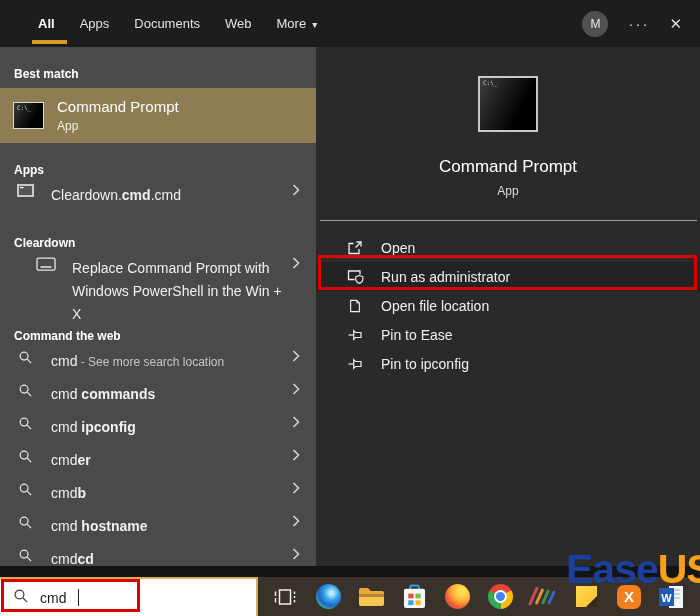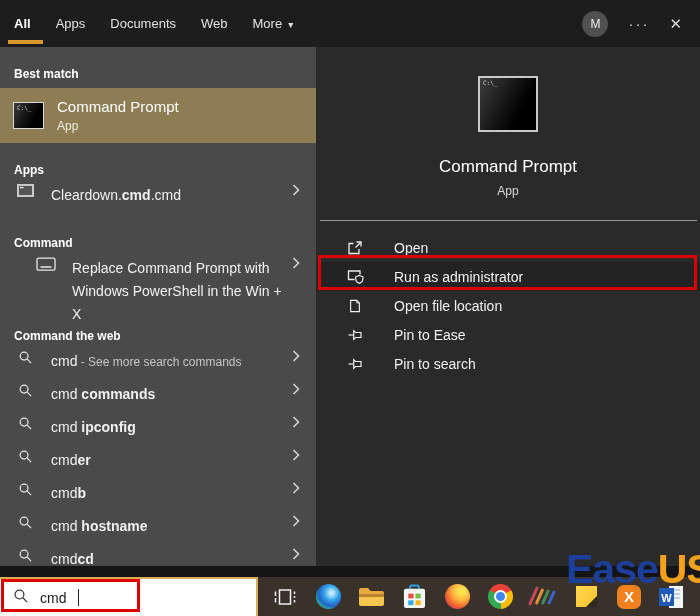--- a/index.html
+++ b/index.html
@@ -5,21 +5,21 @@
   html,body { margin:0; padding:0; background:#000; }
   .screen {
     position:relative; width:700px; height:616px; overflow:hidden;
     background:#1e1e1e; font-family:"Liberation Sans", sans-serif;
     -webkit-font-smoothing:antialiased;
   }
   
   .topbar { height:47px; background:#1d1d1d; display:flex; align-items:center; }
   .tabs { display:flex; align-items:center; gap:25px; padding-left:14px; }
   .tab { font-size:13px; color:#e3e3e3; position:relative; white-space:nowrap; }
-  .tab.active { font-weight:700; color:#fff; }
+  .tab.active { font-weight:700; color:#fff;margin-left:24px; }
   .tab.active::after { content:""; position:absolute; left:-6px; right:-12px; bottom:-13px; height:4px; background:var(--accent,#d79a29); }
   .tab .caret-down { font-size:10px; margin-left:6px; }
   .topbar-right { margin-left:auto; display:flex; align-items:center; gap:20px; padding-right:18px; }
   .avatar { width:26px; height:26px; border-radius:50%; background:#505050; color:#ececec; font-size:12px; display:flex; align-items:center; justify-content:center; }
   .dots { color:#dcdcdc; font-size:15px; letter-spacing:2px; }
   .closex { color:#dcdcdc; font-size:15px; }
   
   .main { display:flex; height:519px; }
   .left-panel { width:316px; background:var(--lp,#4a4a4a); overflow:hidden; }
   .section-header { padding:21px 14px 7px; font-size:12px; font-weight:700; color:#fff; line-height:13px; }
@@ -36,21 +36,21 @@
   .row-text .b { font-weight:700; }
   .row-text .dim { font-size:12px; color:#c6c6c6; }
   .row-chev { margin-left:auto; display:flex; }
   
   .right-panel { width:384px; background:var(--rp,#2a2a2a); display:flex; flex-direction:column; align-items:center; }
   .big-cmd { margin-top:29px; width:56px; height:52px; border:2px solid #c9c9c9; background:linear-gradient(118deg,#3f3f3f 0%,#161616 45%,#000 70%); position:relative; box-sizing:content-box; }
   .rp-title { margin-top:25px; font-size:17px; color:#fff; }
   .rp-sub { margin-top:7px; font-size:12px; color:#d9d9d9; }
   .rp-divider { margin-top:22px; width:377px; height:1px; background:#989898; }
   .actions { margin-top:12px; width:100%; }
-  .action-row { height:29px; display:flex; align-items:center; padding-left:30px; gap:30px; font-size:14px; color:#f0f0f0; }
+  .action-row { height:29px; display:flex; align-items:center; padding-left:30px; gap:17px; font-size:14px; color:#f0f0f0; }
   .action-row.hl { background:#232323; }
   .action-icon { width:18px; display:flex; justify-content:center; }
   
   .bottom-strip { height:11px; background:#141414; }
   .taskbar { height:39px; background:var(--tb,#38322b); display:flex; align-items:center; }
   .searchbox { width:258px; height:39px; background:#fff; border-top:2px solid #d9ad55; border-right:2px solid #d9ad55; box-sizing:border-box; display:flex; align-items:center; padding-left:13px; gap:11px; flex:none; }
   .searchtext { font-size:14px; color:#1b1b1b; }
   .cursorbar { width:1px; height:17px; background:#222; margin-left:1px; }
   .tb-icons { display:flex; align-items:center; gap:17px; margin-left:14px; }
   .tb-item { width:26px; height:26px; display:flex; align-items:center; justify-content:center; flex:none; }
@@ -110,21 +110,21 @@
             </span>
             <span class="row-text"><span class="">Cleardown.</span><span class="b">cmd</span><span class="">.cmd</span></span>
             <span class="row-chev">
               <svg viewBox="0 0 8 12" width="8" height="12">
                 <polyline points="1.5,1 6.5,6 1.5,11" fill="none" stroke="#d3d3d3" stroke-width="1.6"></polyline>
               </svg>
             </span>
           </div>
         </div>
 
-      <div class="section-header">Command</div>
+      <div class="section-header">Cleardown</div>
       <div class="result-row settings-row">
         <span class="row-icon">
           <svg viewBox="0 0 20 15" width="20" height="15">
               <rect x="1" y="1.2" width="18" height="12" rx="1.5" fill="none" stroke="#e8e8e8" stroke-width="1.3"></rect>
               <line x1="4.5" y1="10" x2="15.5" y2="10" stroke="#e8e8e8" stroke-width="1.5"></line>
             </svg>
         </span>
         <span class="row-text" style="white-space:normal; line-height:23px; font-size:14px;">
           <span style="display:block">Replace Command Prompt with</span>
           <span style="display:block">Windows PowerShell in the Win + X</span>
@@ -138,21 +138,21 @@
 
       <div class="section-header">Command the web</div>
       <div id="web-rows">
           <div class="result-row web-row">
             <span class="row-icon">
               <svg viewBox="0 0 16 16" width="15" height="15">
                 <circle cx="6.5" cy="6.5" r="4.2" fill="none" stroke="#e8e8e8" stroke-width="1.3"></circle>
                 <line x1="9.8" y1="9.8" x2="14" y2="14" stroke="#e8e8e8" stroke-width="1.3"></line>
               </svg>
             </span>
-            <span class="row-text"><span class="">cmd</span><span class=" dim"> - See more search commands</span></span>
+            <span class="row-text"><span class="">cmd</span><span class=" dim"> - See more search location</span></span>
             <span class="row-chev">
               <svg viewBox="0 0 8 12" width="8" height="12">
                 <polyline points="1.5,1 6.5,6 1.5,11" fill="none" stroke="#d3d3d3" stroke-width="1.6"></polyline>
               </svg>
             </span>
           </div>
           <div class="result-row web-row">
             <span class="row-icon">
               <svg viewBox="0 0 16 16" width="15" height="15">
                 <circle cx="6.5" cy="6.5" r="4.2" fill="none" stroke="#e8e8e8" stroke-width="1.3"></circle>
@@ -302,21 +302,21 @@
           </div>
           <div class="action-row">
             <span class="action-icon">
               <svg viewBox="0 0 16 16" width="16" height="16">
                 <g transform="rotate(90 8 8)" stroke="#eee" stroke-width="1.2" fill="none">
                   <path d="M5.5,2 h5 v5.5 l1.8,1.8 h-8.6 l1.8,-1.8 z"></path>
                   <line x1="8" y1="9.3" x2="8" y2="14.5"></line>
                 </g>
               </svg>
             </span>
-            <span>Pin to search</span>
+            <span>Pin to ipconfig</span>
           </div>
         </div>
     </div>
   </div>
 
   <div class="bottom-strip"></div>
 
   <div class="taskbar">
     <div class="searchbox">
       <span>

